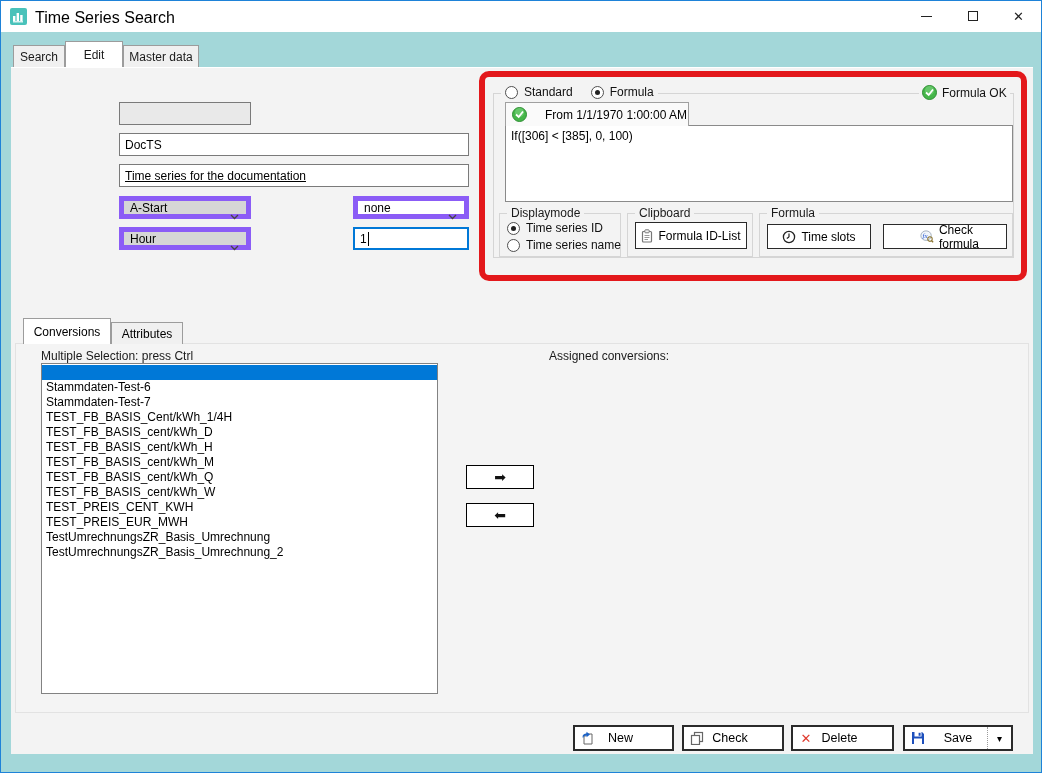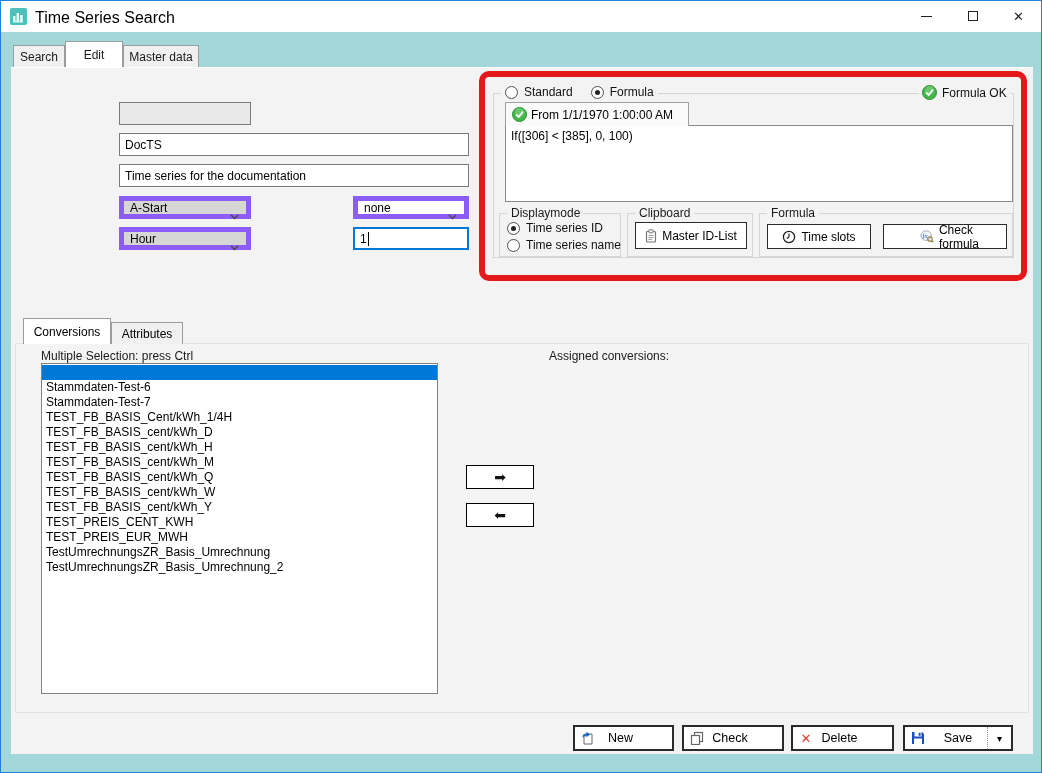--- a/index.html
+++ b/index.html
@@ -104,21 +104,21 @@
   .legend-float { position:absolute; background:#f3f3f3; padding:0 4px; font-size:12px;
                   color:#1a1a1a; z-index:5; display:flex; align-items:center; gap:5px; }
   .radio { display:inline-flex; align-items:center; gap:6px; font-size:12px; color:#111; }
   .rdot  { width:13px; height:13px; border:1px solid #4f4f4f; border-radius:50%;
            background:#fff; position:relative; flex:0 0 13px; }
   .rdot.on::after { content:""; position:absolute; left:3px; top:3px; width:5px; height:5px;
                     border-radius:50%; background:#222; }
 
   .ftab { position:absolute; left:504px; top:101px; width:184px; height:24px; background:#fafafa;
           border:1px solid #a0a0a0; border-bottom:none; z-index:6; display:flex;
-          align-items:center; gap:4px; padding-left:6px; font-size:12px; }
+          align-items:center; gap:18px; padding-left:6px; font-size:12px; }
   .ftext { position:absolute; left:504px; top:124px; width:508px; height:77px; background:#fff;
            border:1px solid #8a8a8a; z-index:5; font-size:12px; padding:3px 5px; color:#000; }
 
   .sub-group { top:212px; height:44px; }
   .g-display { left:498px;  width:122px; }
   .g-clip    { left:626px;  width:126px; }
   .g-formula { left:758px;  width:254px; }
   .g-legend  { top:205px; }
 
   .mini-btn { position:absolute; background:#fff; border:1px solid #2a2a2a; display:flex;
@@ -162,21 +162,21 @@
 
   <div class="abs h1" style="left:28px; top:79px;">Time series</div>
 
   <div class="abs lbl" style="left:30px; top:105px;">ID:</div>
   <div class="inp disabled" style="left:118px; top:101px; width:132px;"></div>
 
   <div class="abs lbl" style="left:30px; top:136px;">Name:</div>
   <div class="inp" style="left:118px; top:132px; width:350px;">DocTS</div>
 
   <div class="abs lbl" style="left:30px; top:167px;">Description:</div>
-  <div class="inp" style="left:118px; top:163px; width:350px;">Time series for the documentation</div>
+  <div class="inp" style="left:118px; top:163px; width:350px;text-decoration:underline;">Time series for the documentation</div>
 
   <div class="abs lbl" style="left:30px; top:199px;">Type:</div>
   <div class="combo gray" style="left:118px; top:195px; width:132px;">
     <span>A-Start</span>
     <span class="chev"><svg width="9" height="6" viewBox="0 0 9 6">
           <path d="M1 1 L4.5 4.5 L8 1" fill="none" stroke="#444" stroke-width="1.3"></path>
         </svg></span>
   </div>
   <div class="abs lbl" style="left:265px; top:199px;">Unit:</div>
   <div class="combo white" style="left:352px; top:195px; width:116px;">
@@ -217,21 +217,20 @@
   <div class="listbox">
       <div class="list-item selected"></div>
       <div class="list-item">Stammdaten-Test-6</div>
       <div class="list-item">Stammdaten-Test-7</div>
       <div class="list-item">TEST_FB_BASIS_Cent/kWh_1/4H</div>
       <div class="list-item">TEST_FB_BASIS_cent/kWh_D</div>
       <div class="list-item">TEST_FB_BASIS_cent/kWh_H</div>
       <div class="list-item">TEST_FB_BASIS_cent/kWh_M</div>
       <div class="list-item">TEST_FB_BASIS_cent/kWh_Q</div>
       <div class="list-item">TEST_FB_BASIS_cent/kWh_W</div>
-      <div class="list-item">TEST_FB_BASIS_cent/kWh_Y</div>
       <div class="list-item">TEST_PREIS_CENT_KWH</div>
       <div class="list-item">TEST_PREIS_EUR_MWH</div>
       <div class="list-item">TestUmrechnungsZR_Basis_Umrechnung</div>
       <div class="list-item">TestUmrechnungsZR_Basis_Umrechnung_2</div>
     </div>
 
   <div class="arrow-btn" style="top:464px;">
       <span>➡</span>
     </div>
   <div class="arrow-btn" style="top:502px;">
@@ -332,21 +331,21 @@
   <div class="fgroup sub-group g-clip"></div>
   <div class="legend-float g-legend" style="left:634px;">Clipboard</div>
   <div class="mini-btn" style="left:634px; top:221px; width:112px; height:27px;">
     <svg width="12" height="14" viewBox="0 0 12 14">
       <rect x="1.5" y="2.5" width="9" height="10.5" rx="1" fill="none" stroke="#777" stroke-width="1.2"></rect>
       <rect x="3.8" y="0.8" width="4.4" height="3" rx="0.8" fill="#f3f3f3" stroke="#777" stroke-width="1"></rect>
       <line x1="3.5" y1="6.5" x2="8.5" y2="6.5" stroke="#999" stroke-width="1"></line>
       <line x1="3.5" y1="8.5" x2="8.5" y2="8.5" stroke="#999" stroke-width="1"></line>
       <line x1="3.5" y1="10.5" x2="7" y2="10.5" stroke="#999" stroke-width="1"></line>
     </svg>
-    <span>Master ID-List</span>
+    <span>Formula ID-List</span>
   </div>
 
   <div class="fgroup sub-group g-formula"></div>
   <div class="legend-float g-legend" style="left:766px;">Formula</div>
   <div class="mini-btn" style="left:766px; top:223px; width:104px; height:25px;">
     <svg width="14" height="14" viewBox="0 0 14 14">
       <circle cx="7" cy="7" r="5.6" fill="#fff" stroke="#222" stroke-width="1.3"></circle>
       <line x1="7" y1="7" x2="7" y2="3.6" stroke="#222" stroke-width="1.2"></line>
       <line x1="7" y1="7" x2="4.8" y2="8.6" stroke="#222" stroke-width="1.2"></line>
     </svg>

